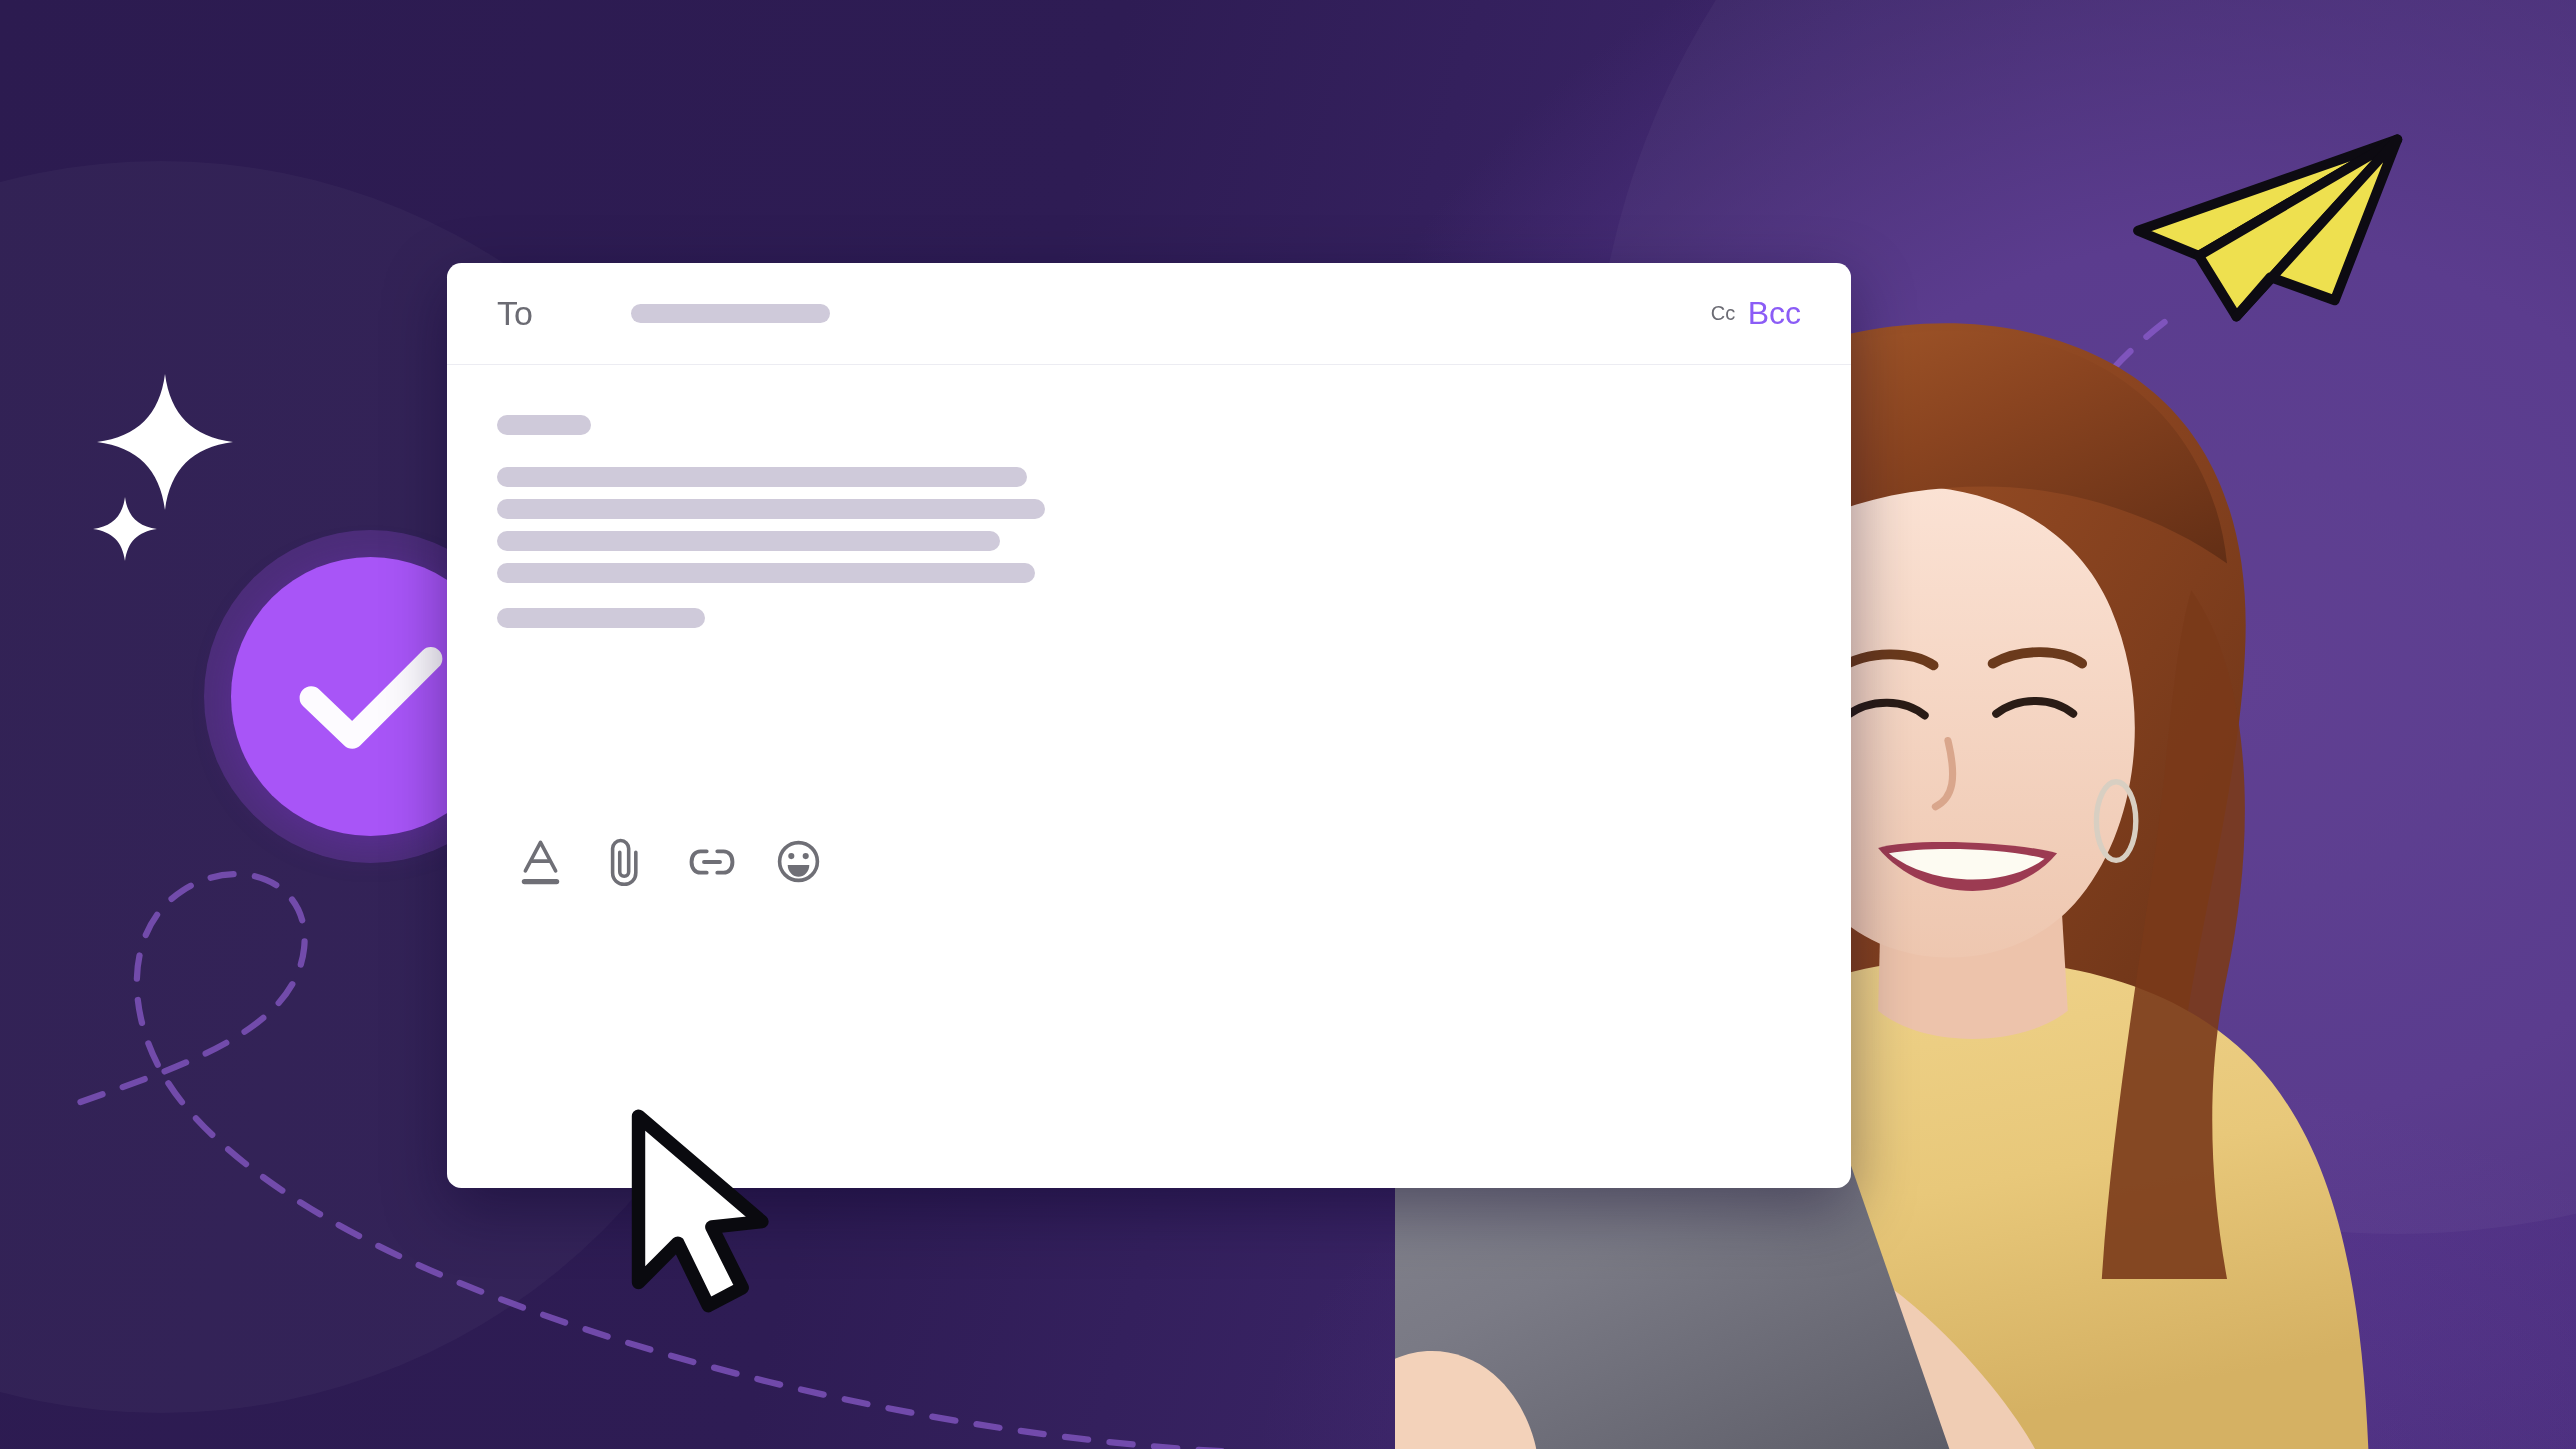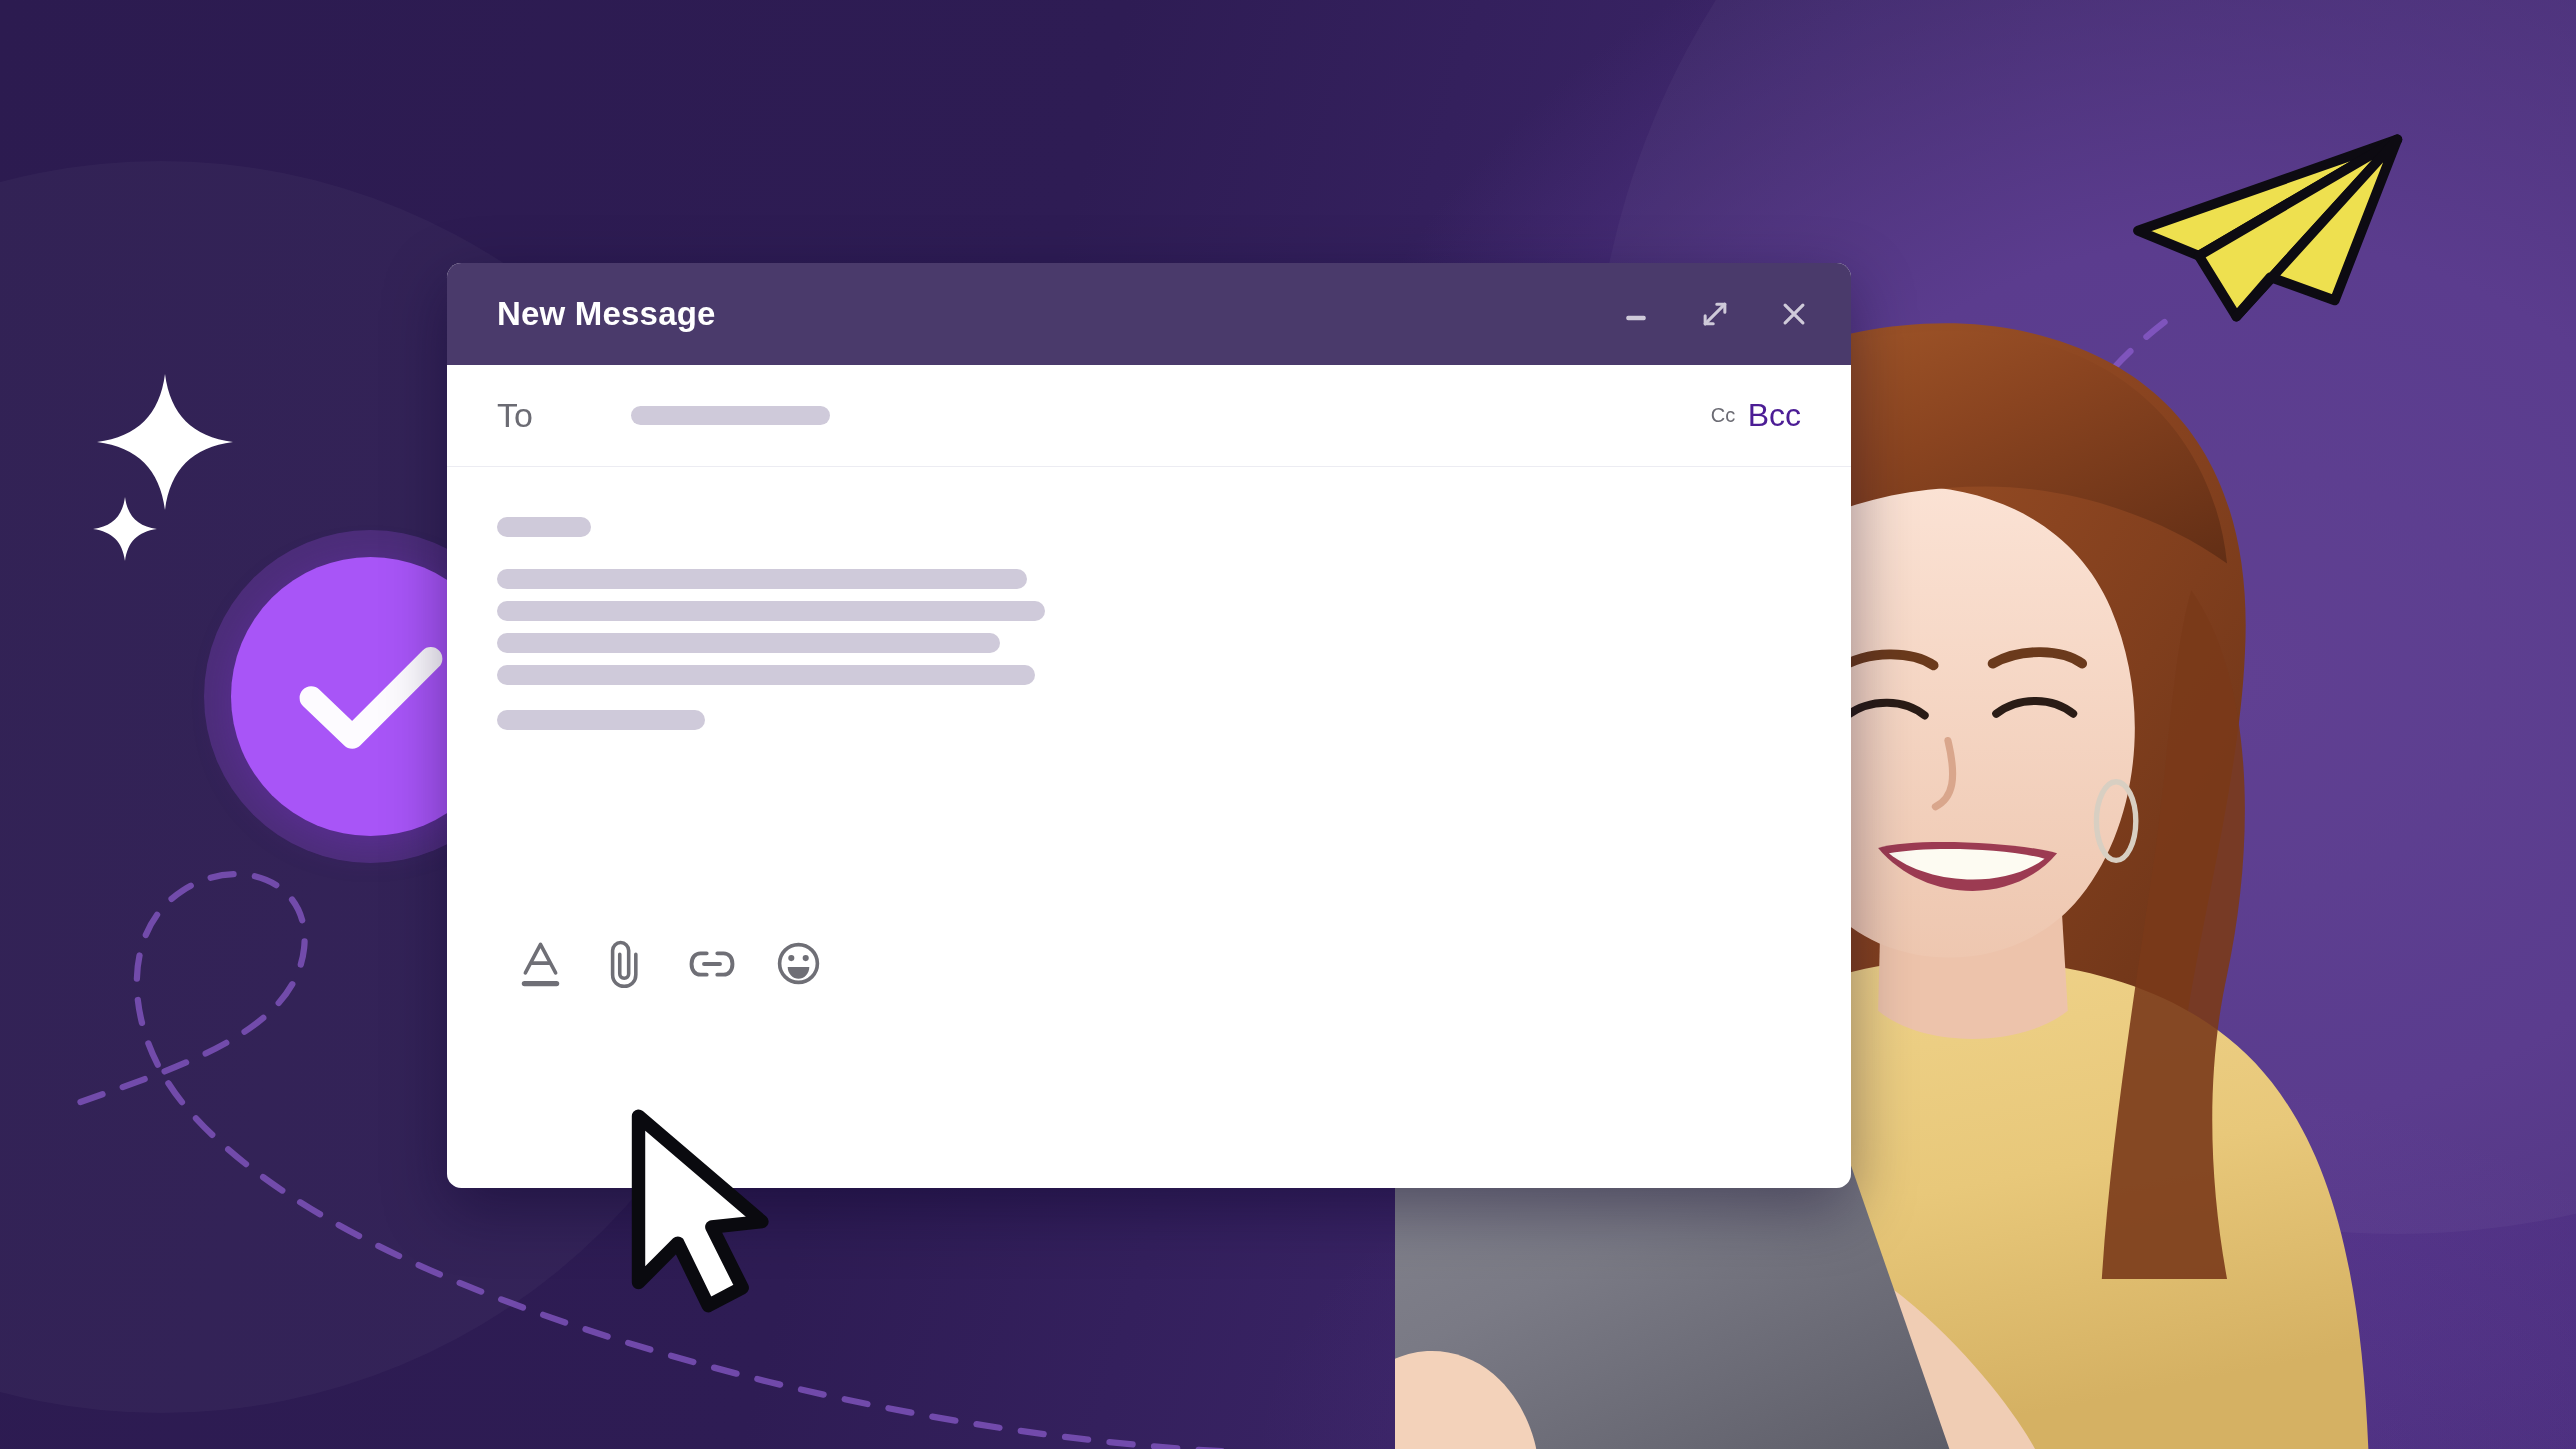--- a/index.html
+++ b/index.html
@@ -239,49 +239,27 @@
 <div id="check-badge">
   <div class="inner">
     <svg width="152" height="116" viewBox="0 0 170 130">
       <path d="M18 66 L64 110 L152 22" fill="none" stroke="#fdfbff" stroke-width="26" stroke-linecap="round" stroke-linejoin="round"></path>
     </svg>
   </div>
 </div>
 
 <div id="compose">
 
-  <div id="compose-titlebar">
-    <div id="compose-title">New Message</div>
-    <div class="win-controls">
-      <div class="win-btn">
-        <svg width="30" height="30" viewBox="0 0 34 34">
-            <rect x="6" y="19" width="22" height="5" rx="2" fill="currentColor"></rect>
-          </svg>
-      </div>
-      <div class="win-btn">
-        <svg width="34" height="34" viewBox="0 0 38 38" fill="none" stroke="currentColor" stroke-width="3.4" stroke-linecap="round" stroke-linejoin="round">
-          <path d="M8 30 L30 8"></path>
-          <path d="M21 8 L30 8 L30 17"></path>
-          <path d="M17 30 L8 30 L8 21"></path>
-        </svg>
-      </div>
-      <div class="win-btn">
-        <svg width="32" height="32" viewBox="0 0 36 36" fill="none" stroke="currentColor" stroke-width="3.6" stroke-linecap="round">
-          <path d="M8 8 L28 28 M28 8 L8 28"></path>
-        </svg>
-      </div>
-    </div>
-  </div>
 
   <div class="field-row">
     <span class="field-label">To</span>
     <span class="ph-bar" style="width:199px; height:19.7px;"></span>
     <span style="flex:1"></span>
     <span style="color:#6b6b73; font-size:20px; margin-right:12.5px;">Cc</span>
-    <span style="color:#4c1d95; font-size:32px;">Bcc</span>
+    <span style="color:#8b5cf6; font-size:32px;">Bcc</span>
   </div>
 
 
   <div id="compose-body">
     <div style="position:relative; height:100%;">
       <div class="body-line" style="width:94px; top:0px; position:absolute;"></div>
       <div class="body-line" style="width:530px; top:52px; position:absolute;"></div>
       <div class="body-line" style="width:548px; top:84px; position:absolute;"></div>
       <div class="body-line" style="width:503px; top:116px; position:absolute;"></div>
       <div class="body-line" style="width:538px; top:148px; position:absolute;"></div>

